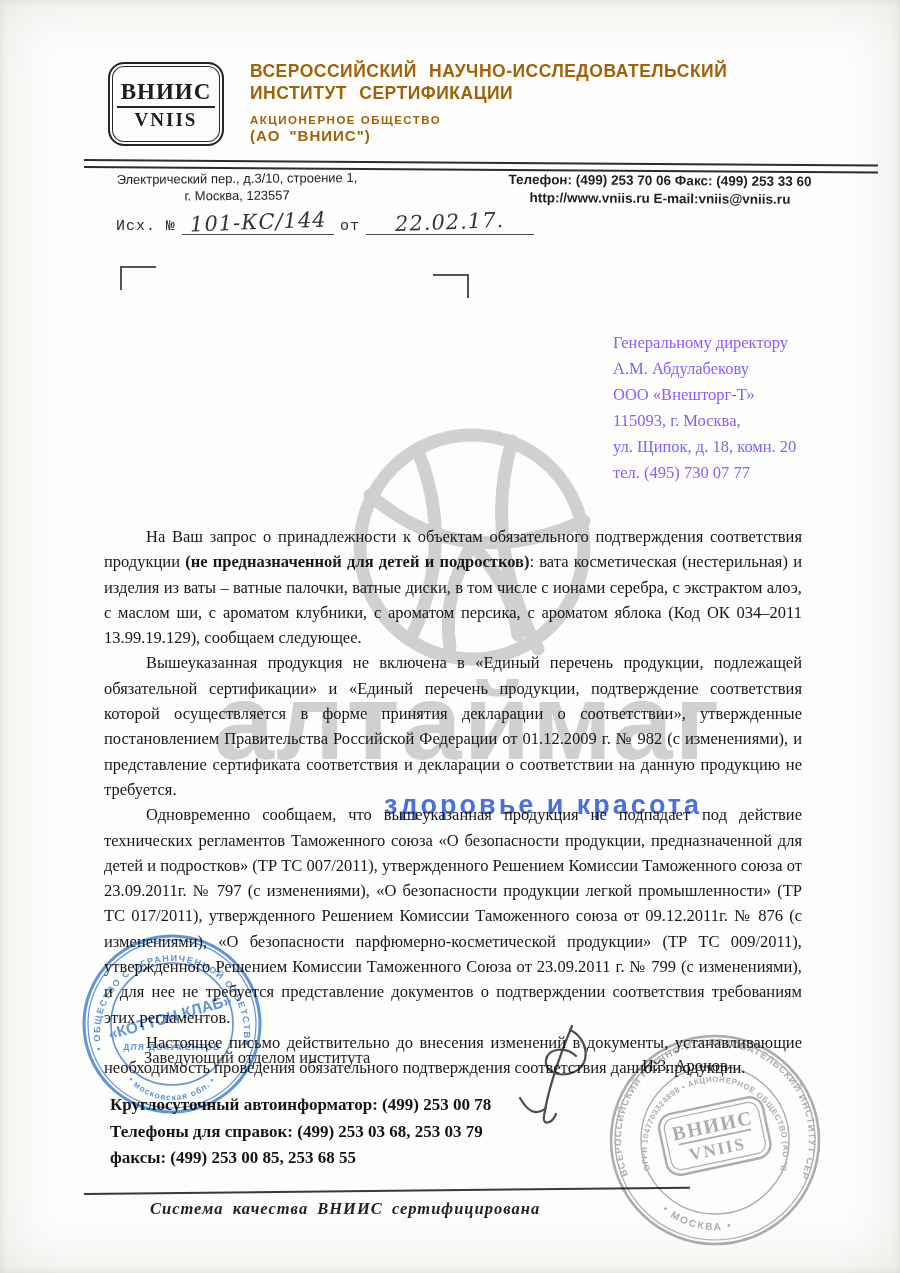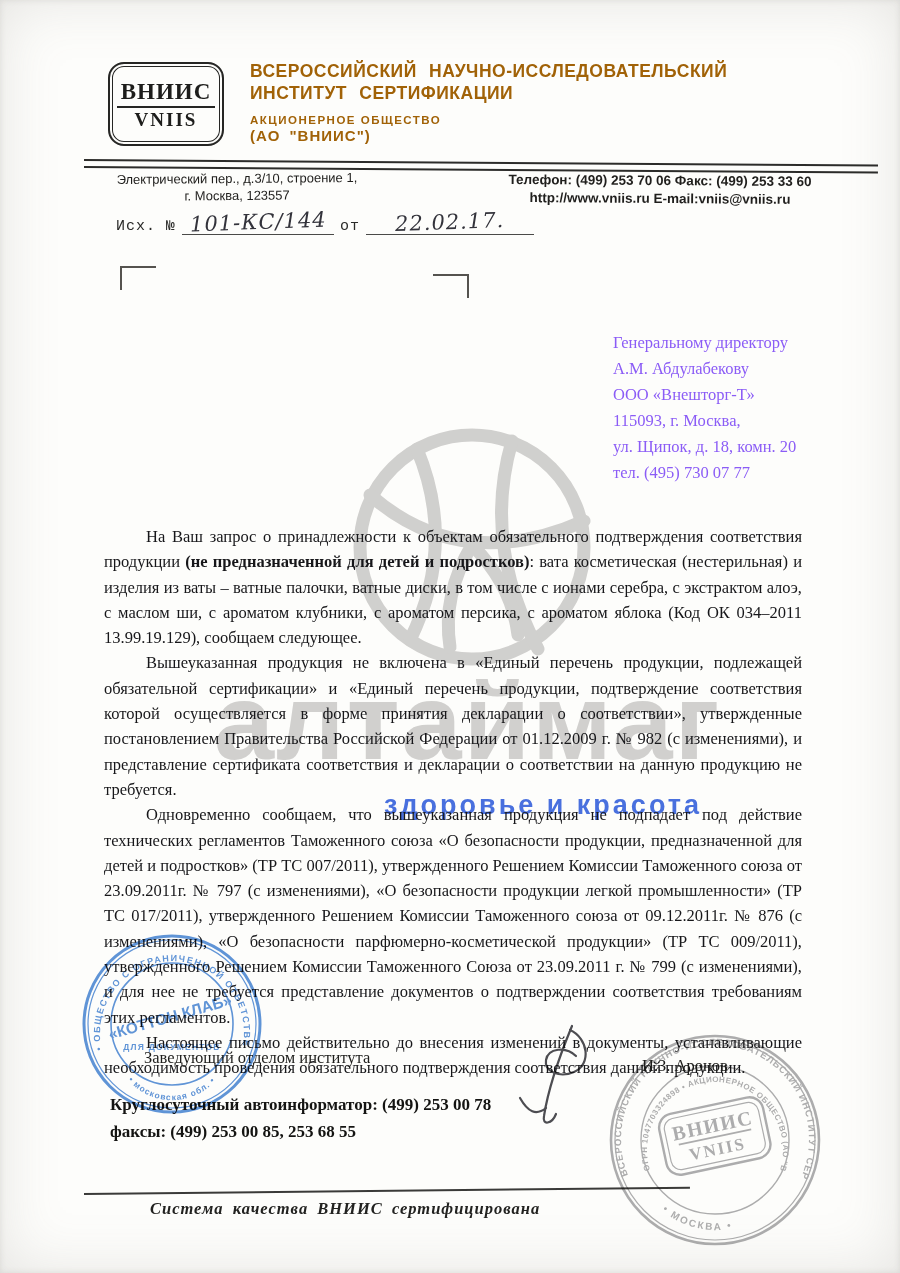--- a/index.html
+++ b/index.html
@@ -191,19 +191,20 @@
         <rect x="67" y="85" width="96" height="52" rx="10" fill="none" stroke="#98989a" stroke-width="1.2"></rect>
         <text x="115" y="107" text-anchor="middle" font-family="Liberation Serif, serif" font-size="20" font-weight="bold" fill="#98989a" letter-spacing="1.5">ВНИИС</text>
         <line x1="78" y1="112" x2="152" y2="112" stroke="#98989a" stroke-width="1.8"></line>
         <text x="115" y="130" text-anchor="middle" font-family="Liberation Serif, serif" font-size="17" font-weight="bold" fill="#98989a" letter-spacing="2">VNIIS</text>
       </g>
     </g>
   </svg>
 
   <div class="abs hotline">
     <div>Круглосуточный автоинформатор: (499) 253 00 78</div>
+    <div>Телефоны для справок: (499) 253 03 68, 253 03 79</div>
     <div>факсы: (499) 253 00 85, 253 68 55</div>
   </div>
 
   <div class="abs foot-rule"></div>
   <div class="abs foot-quality">Система качества ВНИИС сертифицирована</div>
 
 </div>
 
 </body></html>

